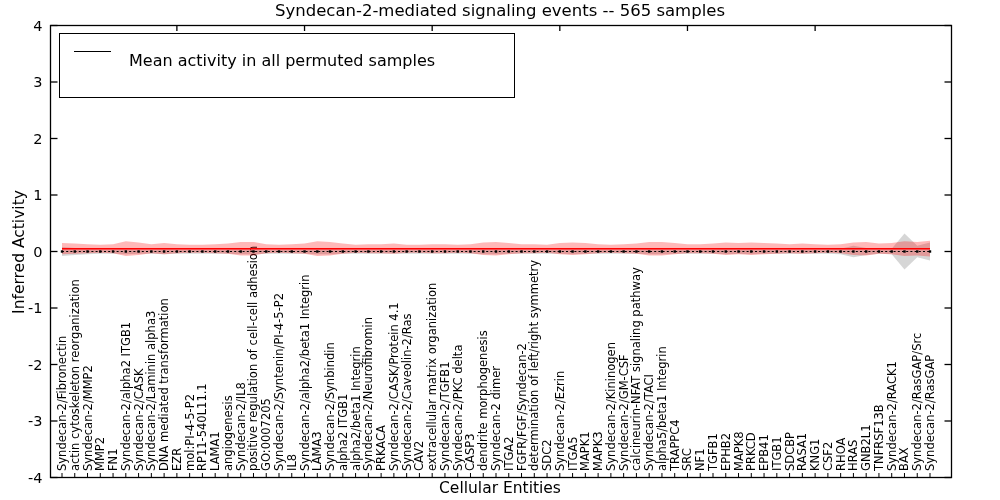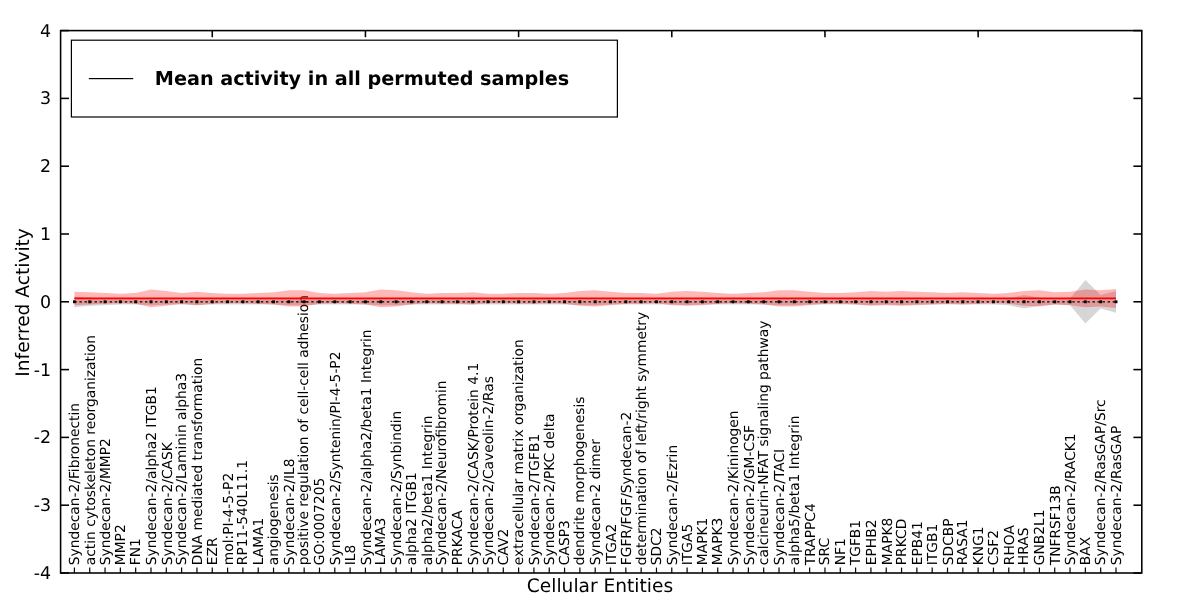--- a/index.html
+++ b/index.html
@@ -23,28 +23,29 @@
   .xcat{
     position:absolute;white-space:nowrap;font-size:11.5px;line-height:12px;
     transform-origin:0 0;transform:rotate(-90deg);color:#000;
   }
   svg.chart{position:absolute;left:0;top:0;z-index:2;}
   .legend{
     position:absolute;left:59px;top:33px;width:456px;height:65px;z-index:3;
     background:#fff;border:1.5px solid #000;box-sizing:border-box;
     display:flex;flex-direction:column;justify-content:space-evenly;
   }
-  .legend-row{display:flex;align-items:center;padding-left:14px;height:30px;font-weight:bold;}
+  .legend-row{display:flex;align-items:flex-start;padding-left:14px;height:30px;}
   .legend-line{display:inline-block;width:37px;height:0;border-top:1.6px solid #000;margin-right:18px;}
   .legend-label{font-size:16px;white-space:nowrap;}
 </style>
 </head>
 <body>
 
 <div class="figure">
+  <div class="title">Syndecan-2-mediated signaling events -- 565 samples</div>
   <div class="ylabel">Inferred Activity</div>
   <div class="xlabel">Cellular Entities</div>
 
   <div class="xcats" id="xcats">
       <div class="xcat" style="left: 56px; top: 471px;">Syndecan-2/Fibronectin</div>
       <div class="xcat" style="left: 68.7647px; top: 471px;">actin cytoskeleton reorganization</div>
       <div class="xcat" style="left: 81.5294px; top: 471px;">Syndecan-2/MMP2</div>
       <div class="xcat" style="left: 94.2941px; top: 471px;">MMP2</div>
       <div class="xcat" style="left: 107.059px; top: 471px;">FN1</div>
       <div class="xcat" style="left: 119.824px; top: 471px;">Syndecan-2/alpha2 ITGB1</div>

